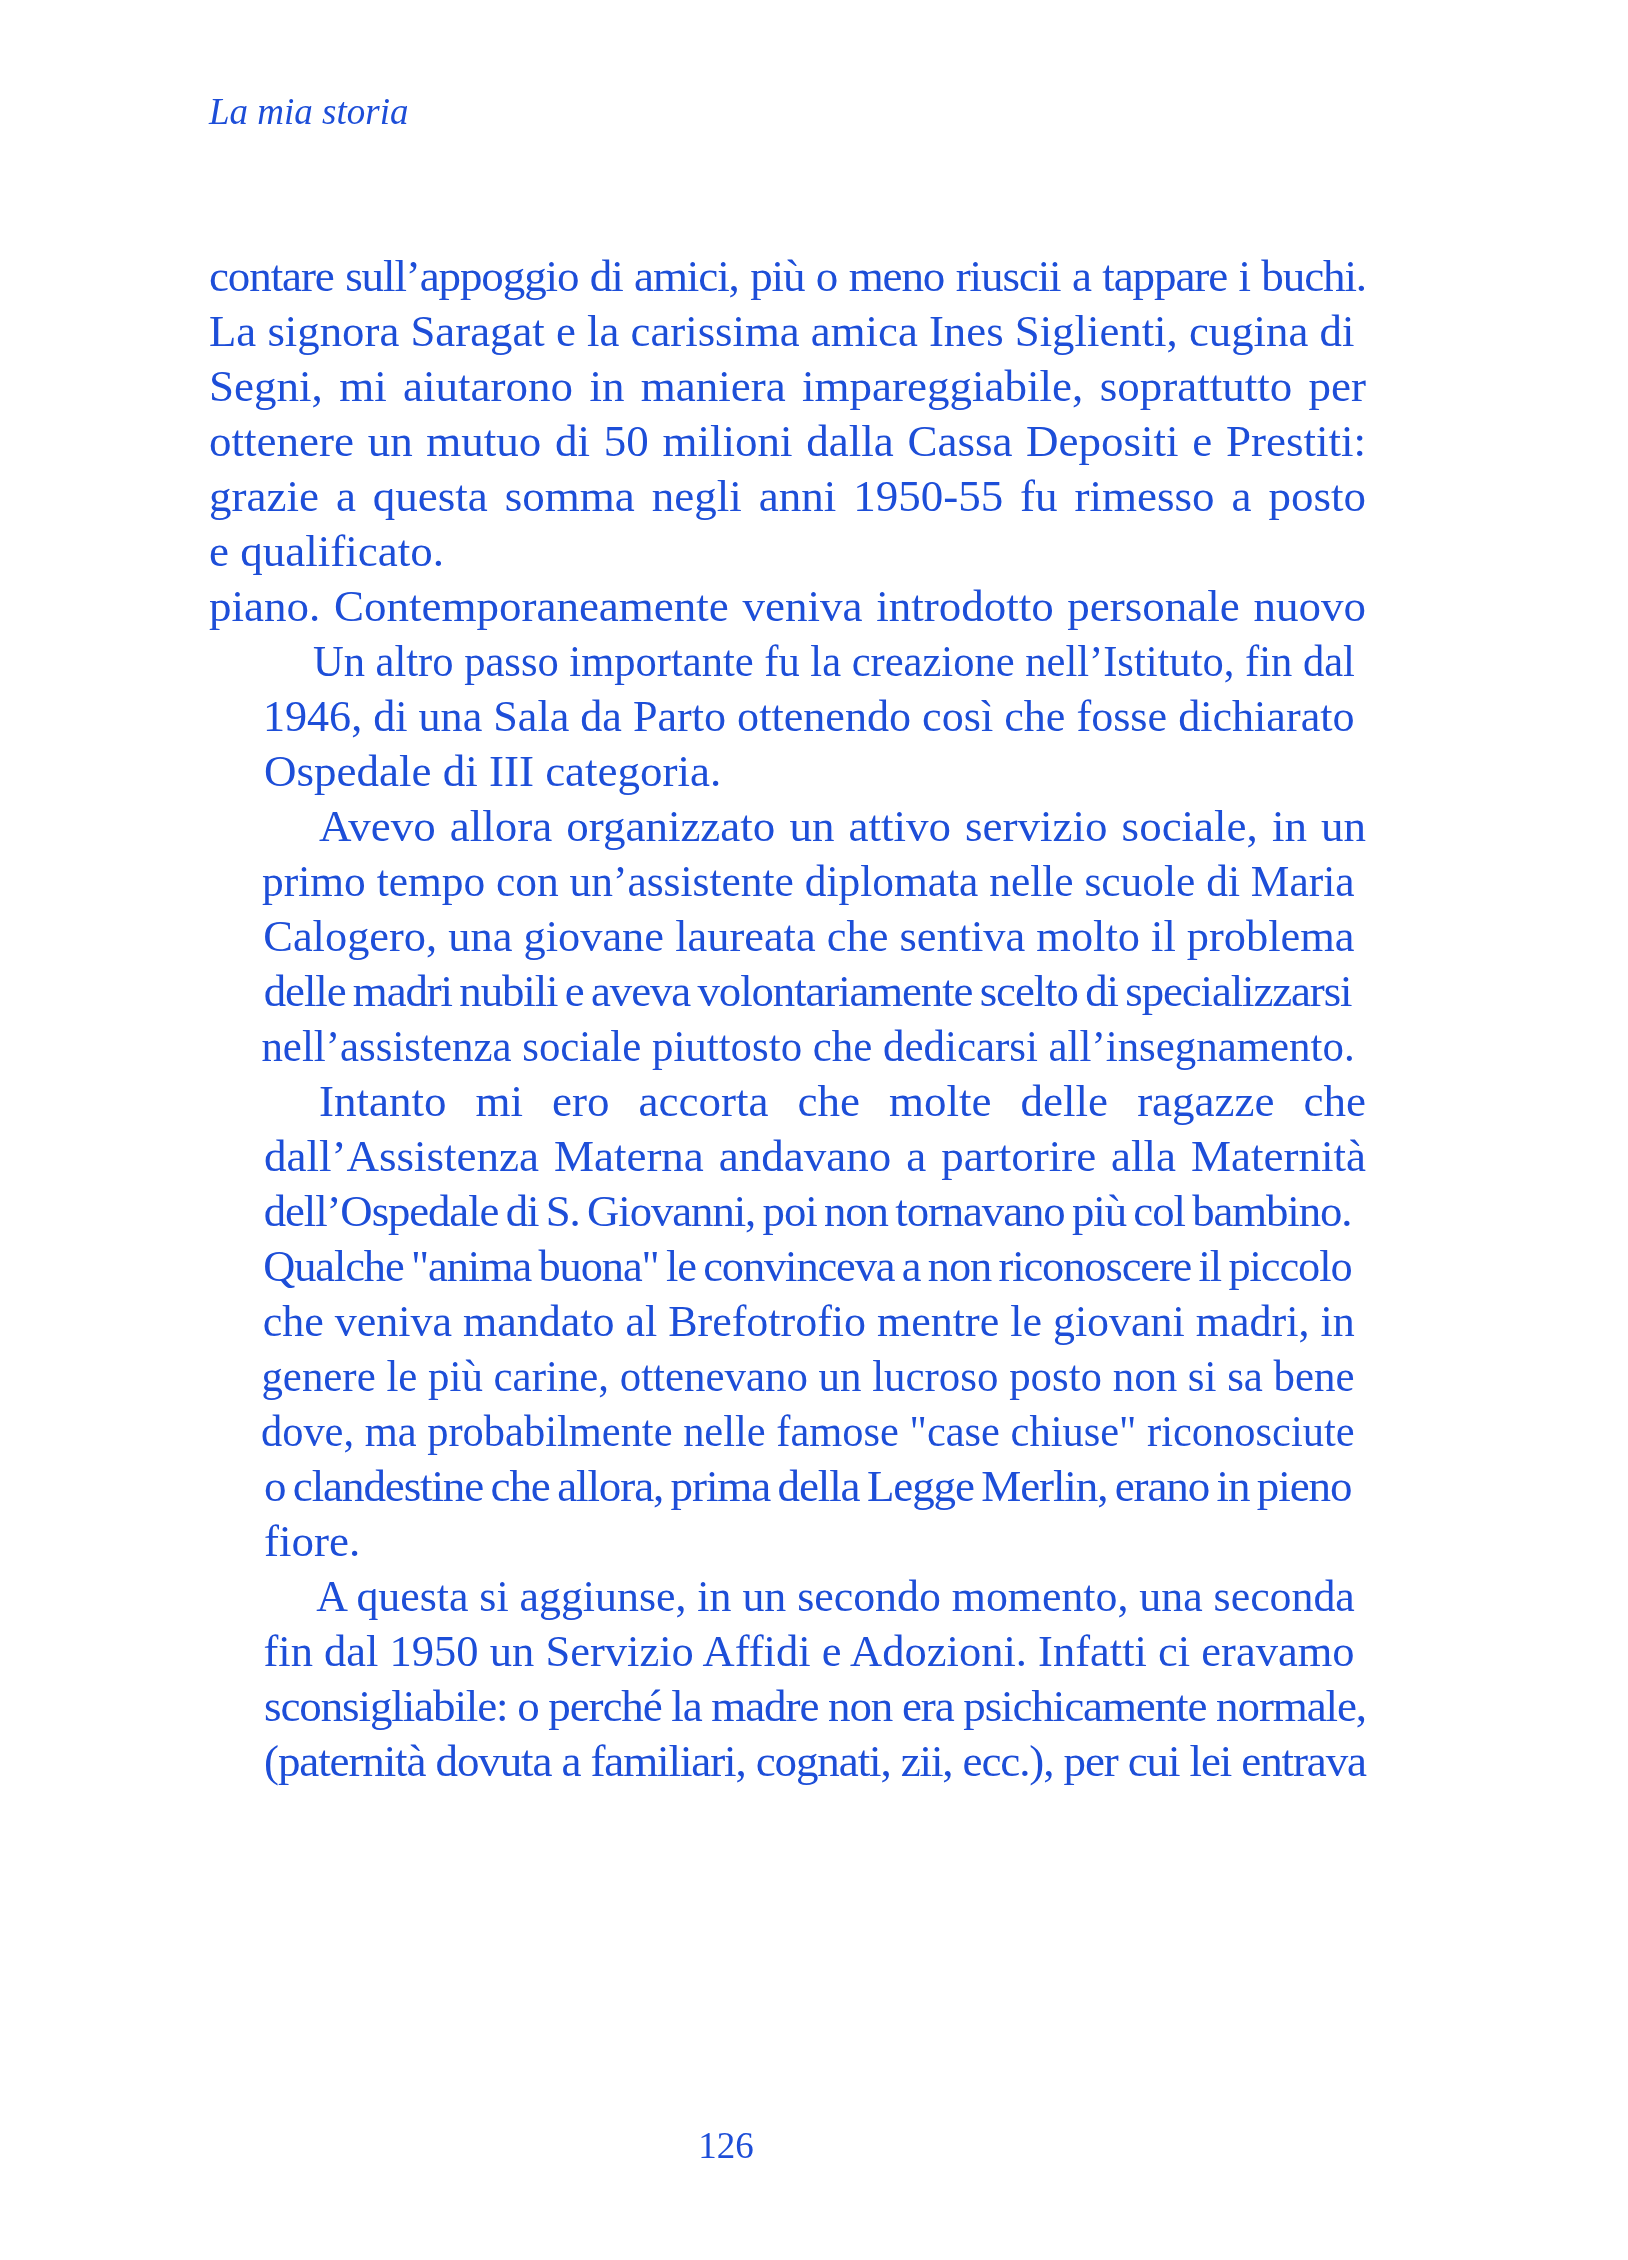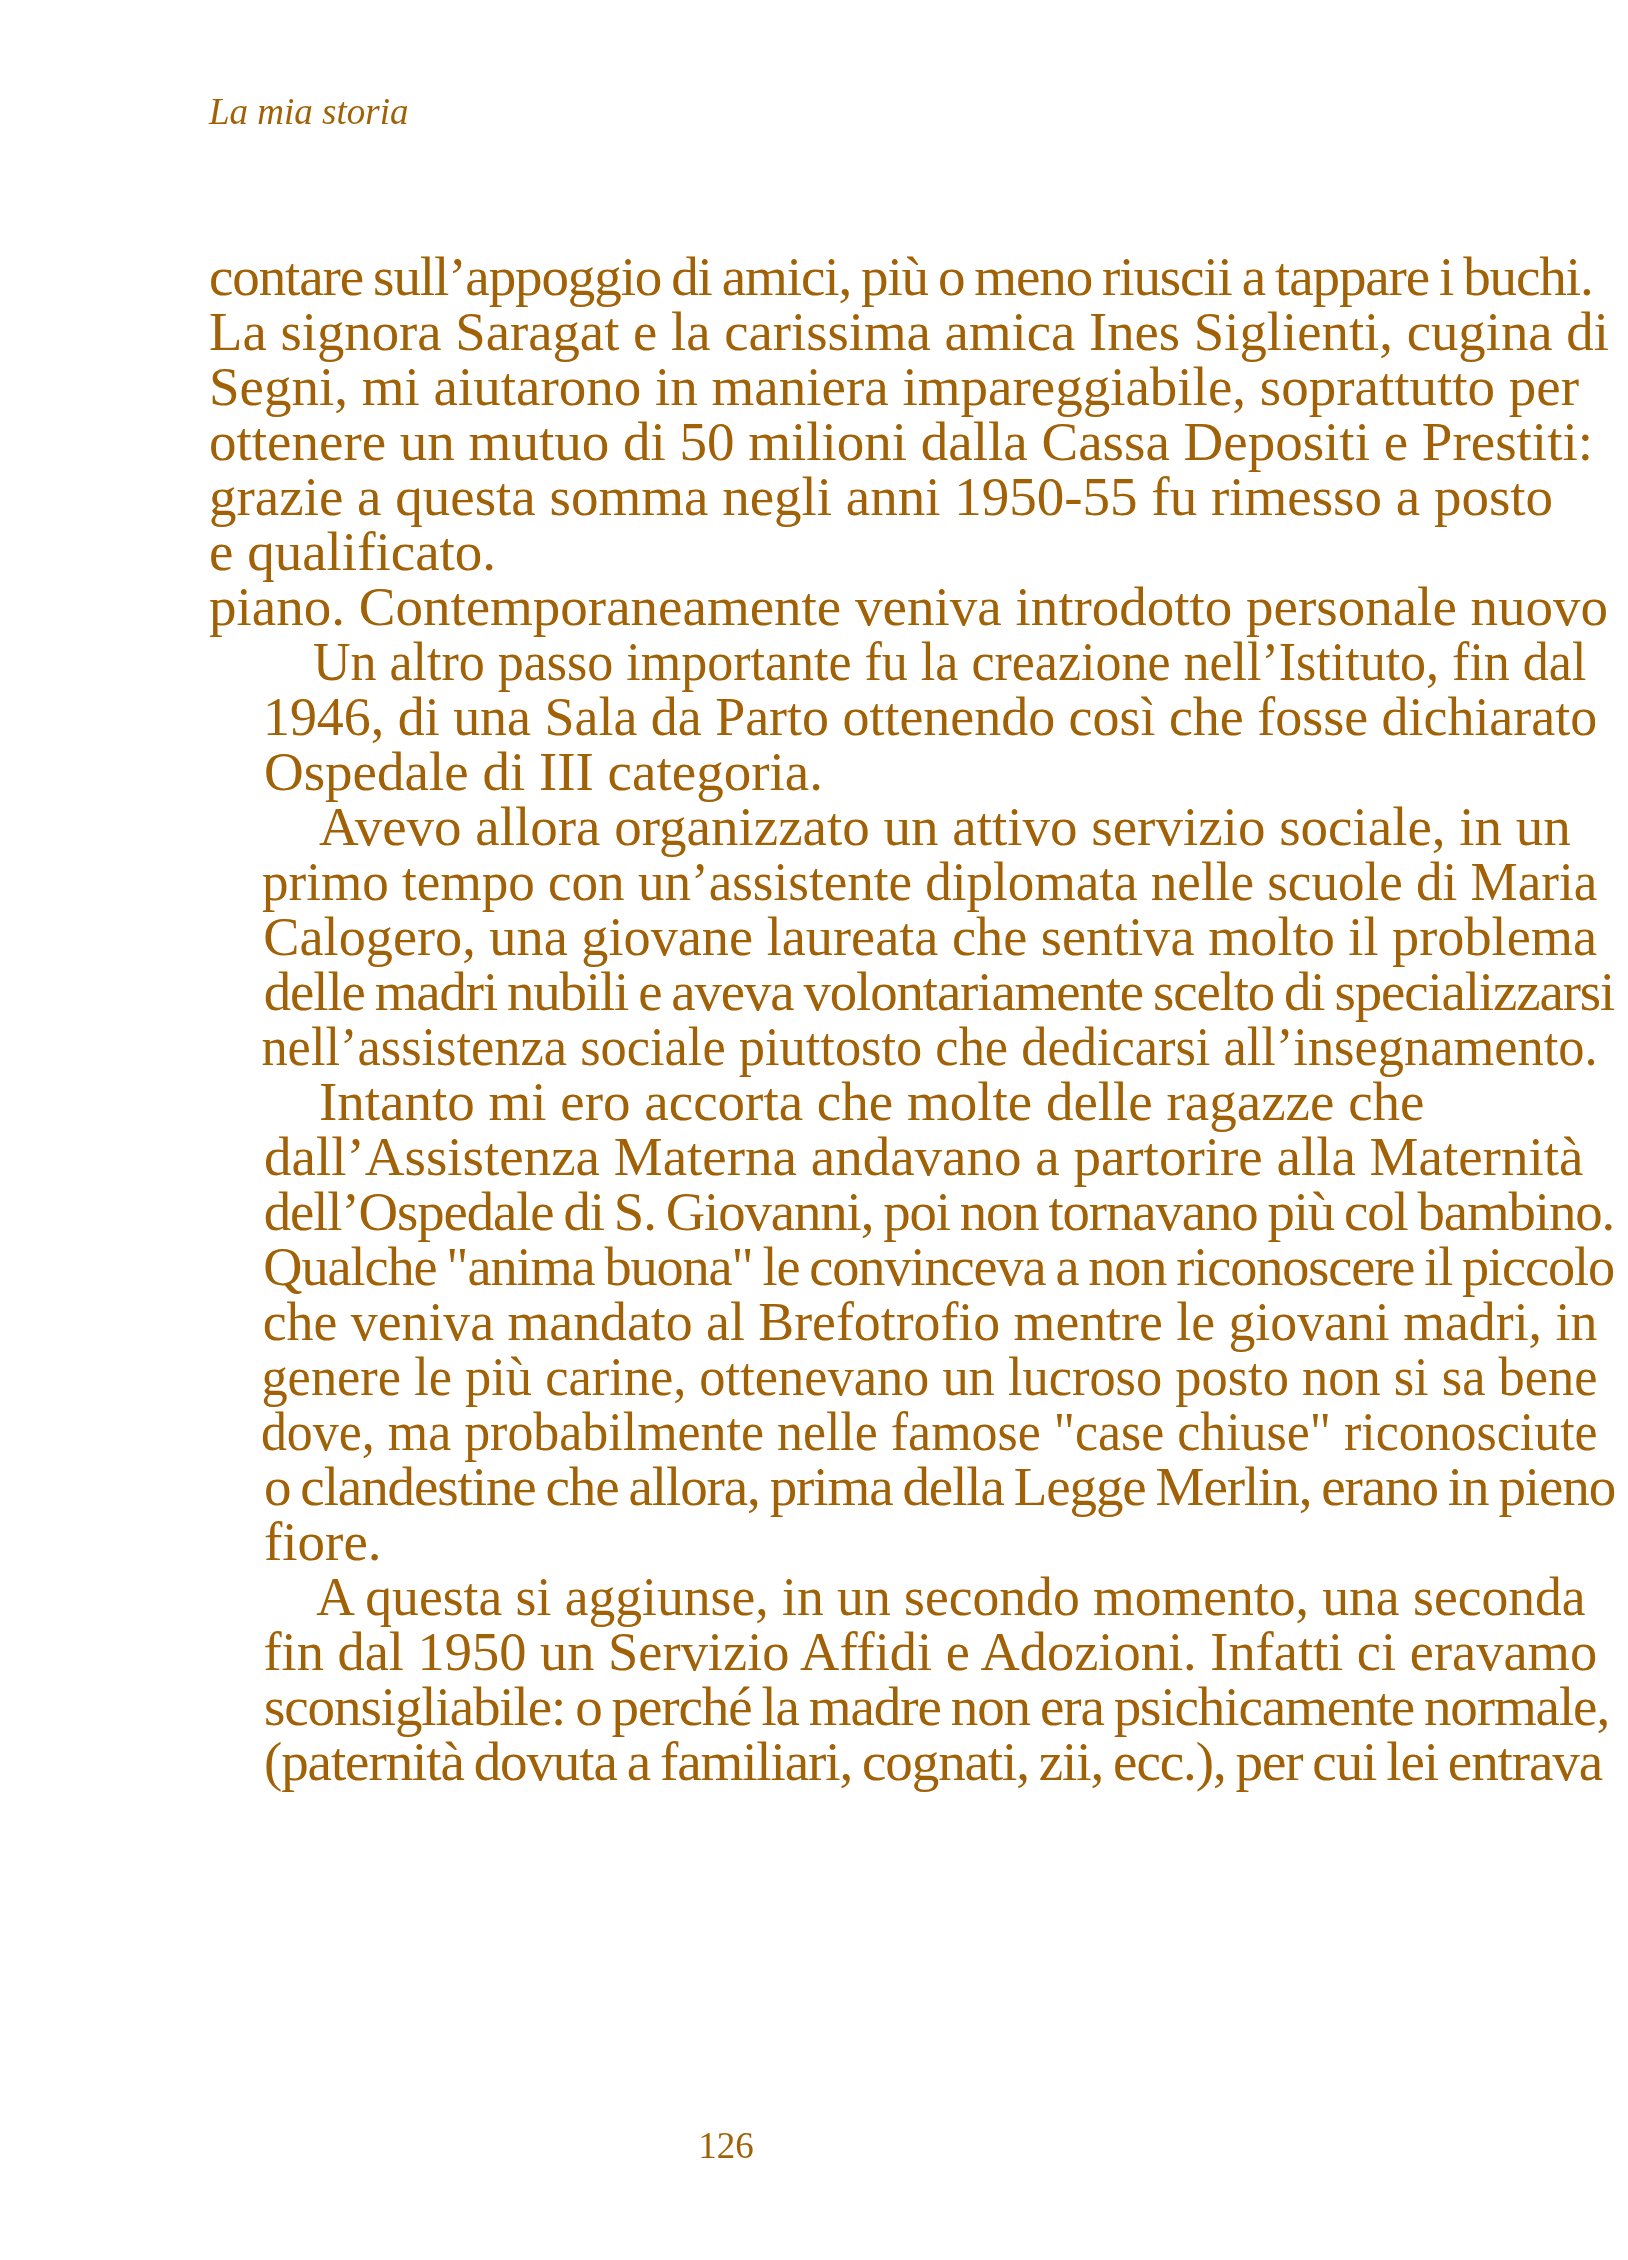--- a/index.html
+++ b/index.html
@@ -1,19 +1,19 @@
 <!DOCTYPE html>
 <html style="font-size:14.3px"><head>
 <meta charset="utf-8">
 <style>
   html, body { margin: 0; padding: 0; background: #ffffff; }
   body { width: 1629px; height: 2261px; position: relative; overflow: hidden; }
-  .page { position: absolute; left: 0; top: 0; width: 1629px; height: 2261px; background: #ffffff; color: #a16207; font-family: "Liberation Serif", serif; }
+  .page { position: absolute; left: 0; top: 0; width: 1629px; height: 2261px; background: #ffffff; color: #1d4ed8; font-family: "Liberation Serif", serif; }
   .running-head { position: absolute; left: 209px; top: 87px; font-size: 37px; font-style: italic; line-height: 50px; margin: 0; }
-  .body-text { position: absolute; left: 209px; top: 249px; width: 1157px; font-size: 55px; line-height: 55px; margin: 0; }
+  .body-text { position: absolute; left: 209px; top: 249px; width: 1157px; font-size: 45px; line-height: 55px; margin: 0; }
   .para { margin: 0; text-align: justify; text-align-last: left; }
   .para.indent { text-indent: 55px; }
   .line { display: block; text-align: justify; text-align-last: justify; white-space: nowrap; overflow: visible; }
   .line.last { text-align-last: left; }
   .line.tight { letter-spacing: -1.1px; word-spacing: -2.7px; }
   .folio { position: absolute; left: 0; width: 1452px; top: 2123px; text-align: center; font-size: 37px; line-height: 45px; margin: 0; }
 </style>
 </head>
 <body>
 

